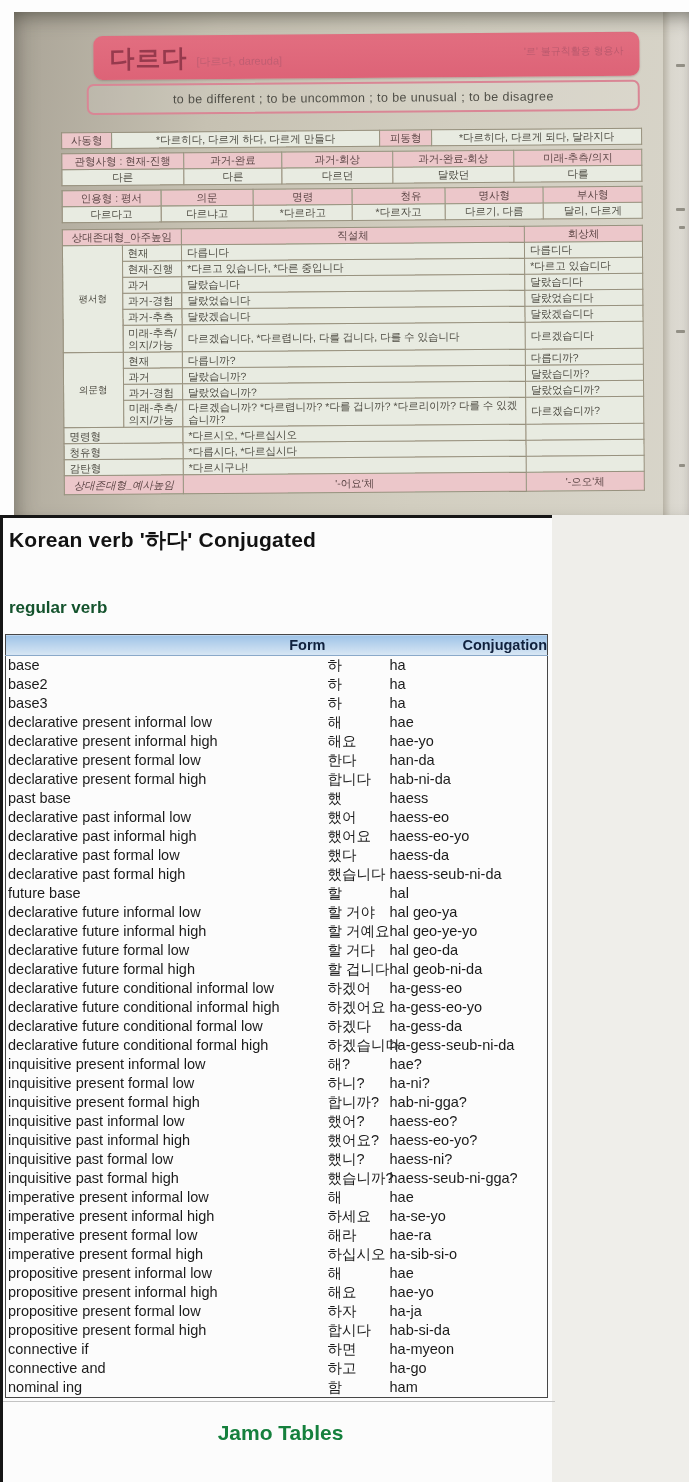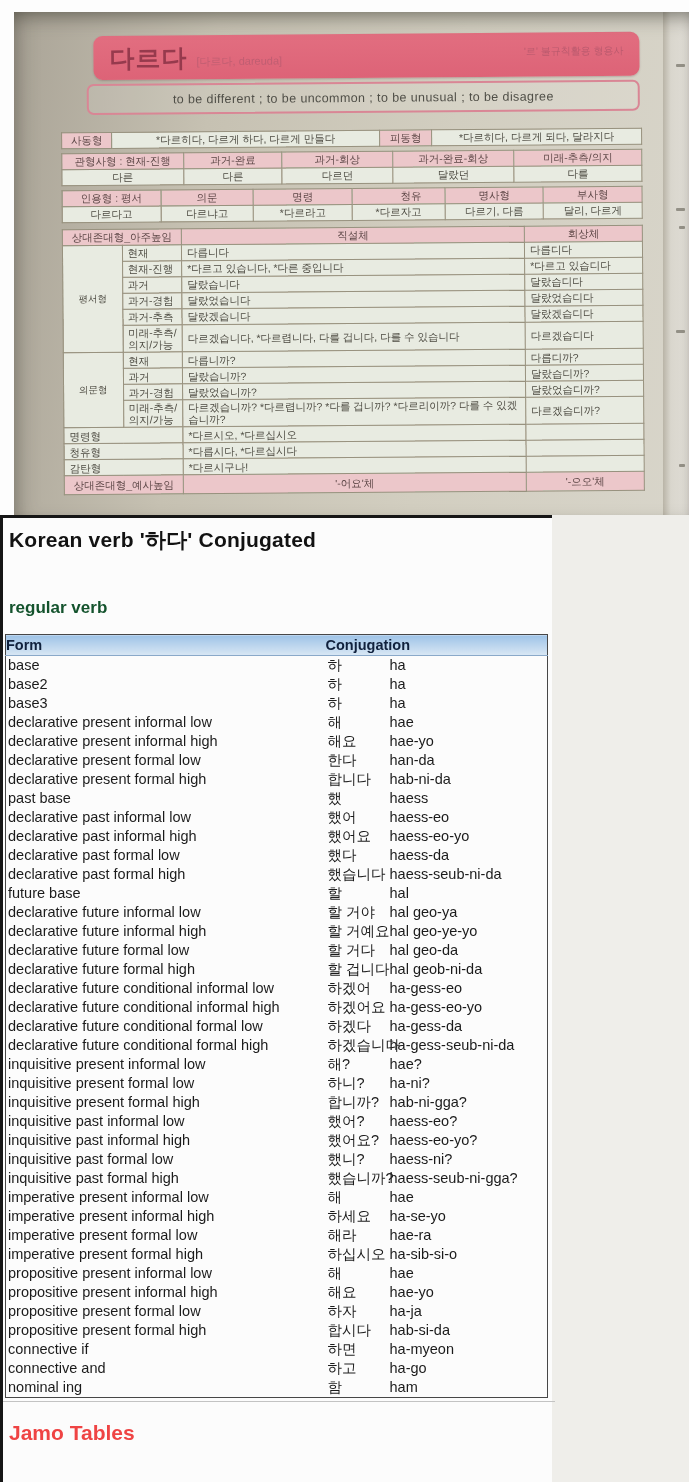--- a/index.html
+++ b/index.html
@@ -42,28 +42,28 @@
   .vert { width:15px; padding:0 1px; word-break:break-all; line-height:1.3; font-size:9.5px; text-align:center; }
 
   
   .article-region { position:relative; margin-top:0; background:#efeeea; height:967px; }
   .article-panel { width:552px; height:967px; background:#fcfcfc;
                    border-left:3px solid #161616; border-top:3px solid #161616; padding:8px 0 0 6px; }
   .a-title { font-size:21px; font-weight:bold; color:#121212; letter-spacing:.2px; }
   .a-sub { margin-top:44px; font-size:17px; font-weight:bold; color:#14532d; }
   table.ctable { margin-top:16px; margin-left:-4px; width:543px; border:1px solid #474747; border-collapse:collapse;
                  table-layout:fixed; font-size:14.5px; color:#1b1b1b; }
-  table.ctable thead th { height:21px; font-weight:bold; color:#10213d; text-align:left;
+  table.ctable thead th { height:21px; font-weight:bold; color:#10213d; text-align:right;
                  background:linear-gradient(#9ec3e7,#d9e7f4); border-bottom:1px solid #8aa9c9; }
   table.ctable td { height:19px; line-height:19px; padding:0 1px 0 2px; white-space:nowrap; overflow:visible; }
   .c-form { width:320px; }
   .c-hangul { width:62px; }
   .c-roman { }
   .table-underline { margin-top:3px; margin-left:-6px; width:552px; border-top:1px solid #c3c3c3; }
-  .a-footer { margin-top:19px; font-size:21px; font-weight:bold; color:#ef4444; }
+  .a-footer { margin-top:19px; font-size:21px; font-weight:bold; color:#15803d;text-align:center; }
 </style>
 </head>
 <body>
 
 <div class="photo">
   <div class="next-page"></div>
   <div class="edge-mark" style="top:52px;"></div>
   <div class="edge-mark" style="top:196px;"></div>
   <div class="edge-mark" style="top:214px; width:6px;"></div>
   <div class="edge-mark" style="top:318px;"></div>
@@ -201,21 +201,21 @@
           <td class="pb left" colspan="2">청유형</td>
           <td class="pb left">*다릅시다, *다르십시다</td>
           <td class="pb"></td>
         </tr>
         <tr>
           <td class="pb left" colspan="2">감탄형</td>
           <td class="pb left">*다르시구나!</td>
           <td class="pb"></td>
         </tr>
         <tr>
-          <td class="ph" colspan="2" style="height:19px;">상대존대형_예사높임</td>
+          <td class="ph" colspan="2" style="height:19px;font-style:italic;">상대존대형_예사높임</td>
           <td class="ph">'-어요'체</td>
           <td class="ph">'-으오'체</td>
         </tr>
       </tbody>
         </table>
     </div>
   </div>
 </div>
 
 <div class="article-region">

